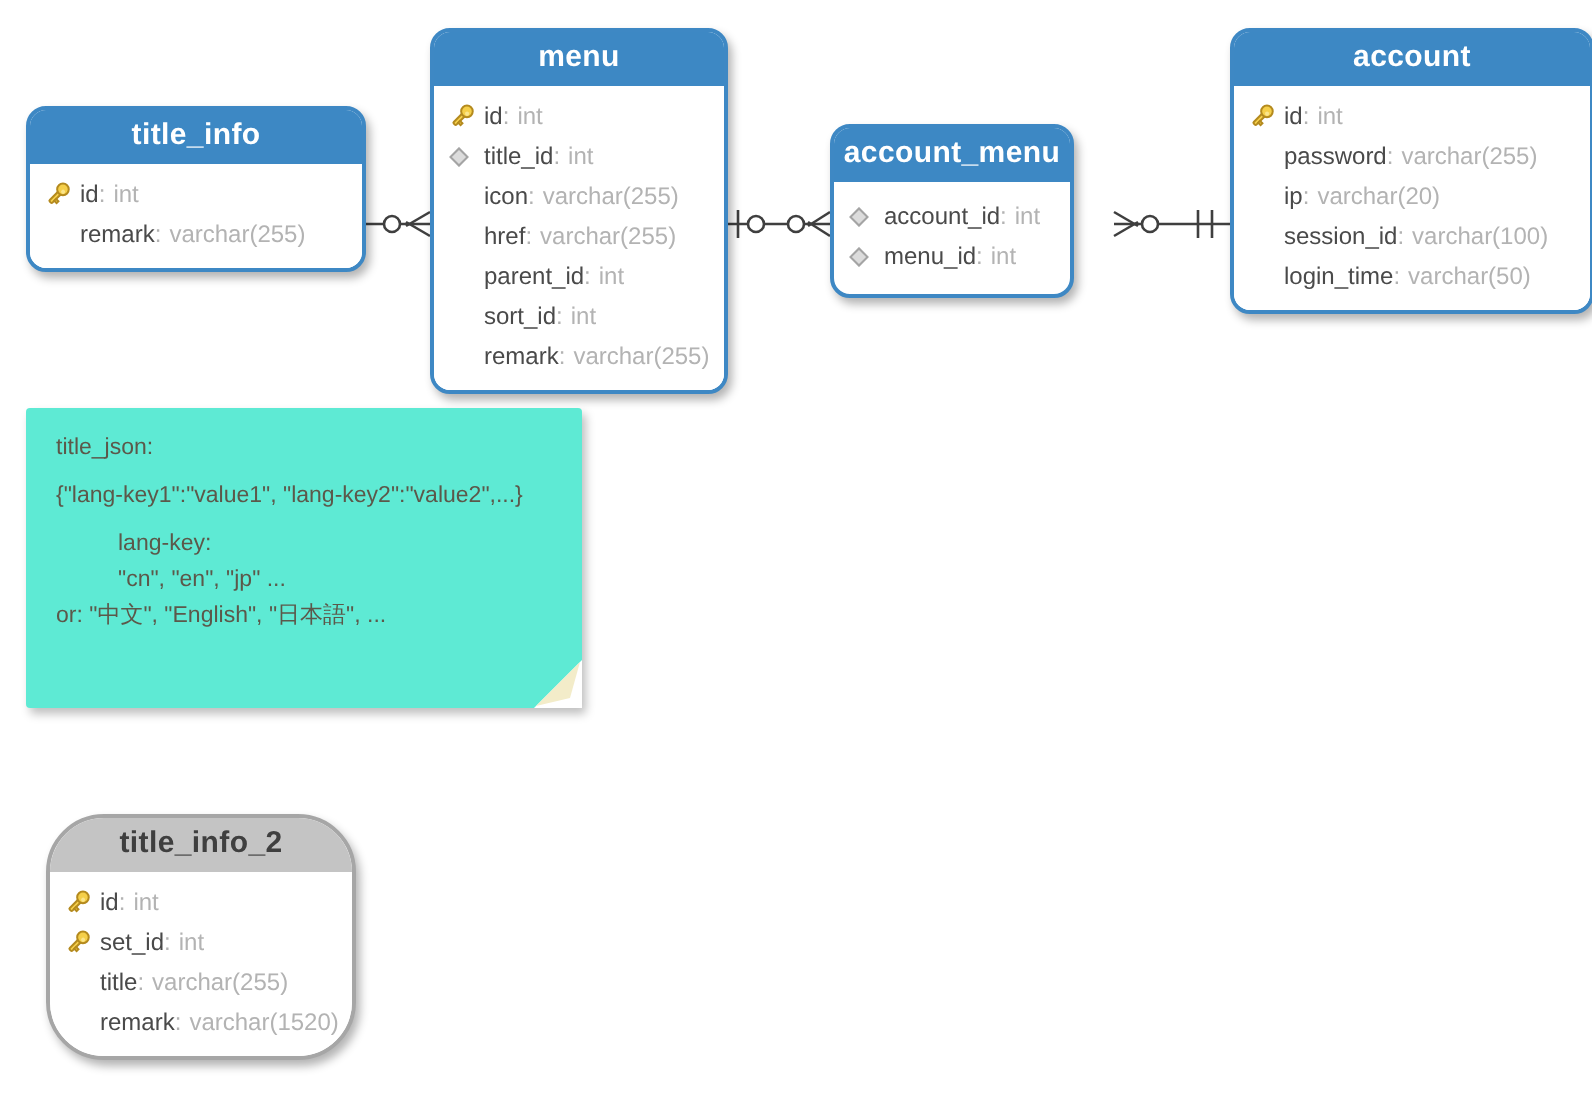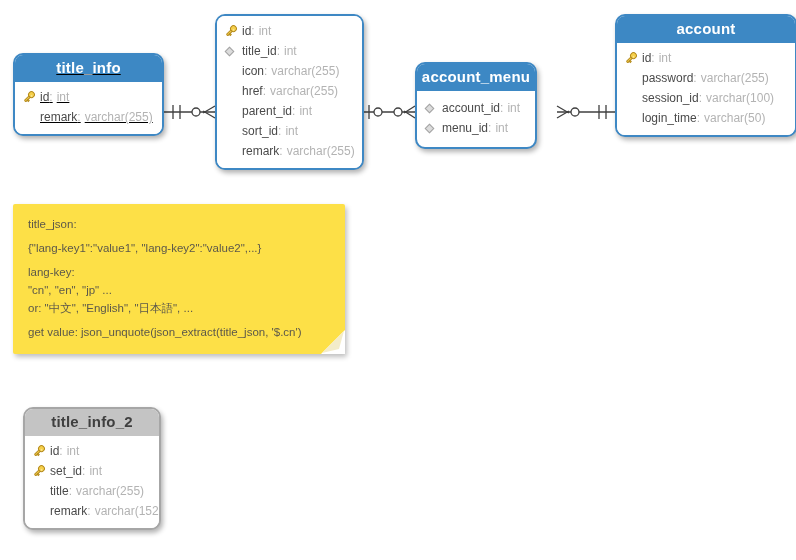--- a/index.html
+++ b/index.html
@@ -45,32 +45,32 @@
   .er-table.gray { border-color:#A6A6A6; }
   .er-table.gray .thead { background:#C4C4C4; color:#3F3F3F; }
 
   
   #rel-overlay { position:absolute; inset:0; z-index:1; }
   #rel-overlay line, #rel-overlay circle { stroke:#3F3F3F; stroke-width:1.3; }
   #rel-overlay circle { fill:#ffffff; }
 
   
   .note {
-    position:absolute; left:13px; top:204px; width:332px; height:150px;
-    background:#fde047;
+    position:absolute; left:13px; top:204px; width:278px; height:150px;
+    background:#5eead4;
     border-radius:2px;
     box-shadow:2px 3px 5px rgba(0,0,0,0.25);
     padding:13px 14px 0 15px;
     color:#5C584A;
     font-size:11.5px;
     z-index:2;
   }
   .note p { line-height:15px; }
   .note .gap-lg { margin-bottom:9px; }
-  .note .gap-sm { margin-bottom:3px; }
+  .note .gap-sm { margin-bottom:3px;margin-left:31px; }
   .note-fold { position:absolute; right:0; bottom:0; width:24px; height:24px; }
 </style>
 </head>
 <body>
 
 <div id="canvas">
 
   <svg id="rel-overlay" width="796" height="560">
 
     <g>
@@ -94,21 +94,21 @@
     <g>
       <line x1="557" y1="112" x2="615" y2="112"></line>
       <line x1="569" y1="113" x2="557" y2="106"></line>
       <line x1="569" y1="111" x2="557" y2="118"></line>
       <circle cx="575" cy="112" r="4"></circle>
       <line x1="599" y1="105" x2="599" y2="119"></line>
       <line x1="606" y1="105" x2="606" y2="119"></line>
     </g>
   </svg>
 
-  <div class="er-table" style="left:13px; top:53px; width:151px;text-decoration:underline;">
+  <div class="er-table" style="left:13px; top:53px; width:170px;">
     <div class="thead">title_info</div>
     <div class="tbody">
       <div class="row">
         <span class="icell">
             <svg width="14" height="14" viewBox="0 0 14 14">
               <g transform="rotate(45 7 7)" stroke="#B48A1E" stroke-width="1" fill="#F5CF4A">
                 <rect x="6.2" y="5.8" width="1.9" height="6.8" rx="0.6"></rect>
                 <rect x="8" y="9.4" width="1.7" height="1.3"></rect>
                 <circle cx="7.1" cy="3.6" r="2.9"></circle>
               </g>
@@ -120,20 +120,21 @@
       </div>
       <div class="row">
         <span class="icell"></span>
         <span class="fname">remark</span>
         <span class="ftype">varchar(255)</span>
       </div>
     </div>
   </div>
 
   <div class="er-table" style="left:215px; top:14px; width:149px;">
+    <div class="thead">menu</div>
     <div class="tbody">
       <div class="row">
         <span class="icell">
             <svg width="14" height="14" viewBox="0 0 14 14">
               <g transform="rotate(45 7 7)" stroke="#B48A1E" stroke-width="1" fill="#F5CF4A">
                 <rect x="6.2" y="5.8" width="1.9" height="6.8" rx="0.6"></rect>
                 <rect x="8" y="9.4" width="1.7" height="1.3"></rect>
                 <circle cx="7.1" cy="3.6" r="2.9"></circle>
               </g>
               <circle cx="8" cy="4.4" r="1" fill="#FBE58C" transform="rotate(45 7 7)"></circle>
@@ -211,48 +212,52 @@
               <circle cx="8" cy="4.4" r="1" fill="#FBE58C" transform="rotate(45 7 7)"></circle>
             </svg>
           </span>
         <span class="fname">id</span>
         <span class="ftype">int</span>
       </div>
       <div class="row">
         <span class="icell"></span>
         <span class="fname">password</span>
         <span class="ftype">varchar(255)</span>
+      </div>
+      <div class="row">
+        <span class="icell"></span>
+        <span class="fname">ip</span>
+        <span class="ftype">varchar(20)</span>
       </div>
       <div class="row">
         <span class="icell"></span>
         <span class="fname">session_id</span>
         <span class="ftype">varchar(100)</span>
       </div>
       <div class="row">
         <span class="icell"></span>
         <span class="fname">login_time</span>
         <span class="ftype">varchar(50)</span>
       </div>
     </div>
   </div>
 
   <div class="note">
     <p class="gap-lg">title_json:</p>
     <p class="gap-lg">{"lang-key1":"value1", "lang-key2":"value2",...}</p>
     <p class="gap-sm">lang-key:</p>
     <p class="gap-sm">"cn", "en", "jp" ...</p>
     <p class="gap-lg">or: "中文", "English", "日本語", ...</p>
-    <p>get value: json_unquote(json_extract(title_json, '$.cn')</p>
     <svg class="note-fold" width="24" height="24">
       <path d="M0 24 L24 0 L24 24 Z" fill="#ffffff"></path>
       <path d="M1 23 L23 1 L18 19 Z" fill="#F3ECC9"></path>
     </svg>
   </div>
 
-  <div class="er-table gray" style="left:23px; top:407px; width:138px;">
+  <div class="er-table gray" style="left:23px; top:407px; width:155px;border-radius:29px;">
     <div class="thead">title_info_2</div>
     <div class="tbody">
       <div class="row">
         <span class="icell">
             <svg width="14" height="14" viewBox="0 0 14 14">
               <g transform="rotate(45 7 7)" stroke="#B48A1E" stroke-width="1" fill="#F5CF4A">
                 <rect x="6.2" y="5.8" width="1.9" height="6.8" rx="0.6"></rect>
                 <rect x="8" y="9.4" width="1.7" height="1.3"></rect>
                 <circle cx="7.1" cy="3.6" r="2.9"></circle>
               </g>

